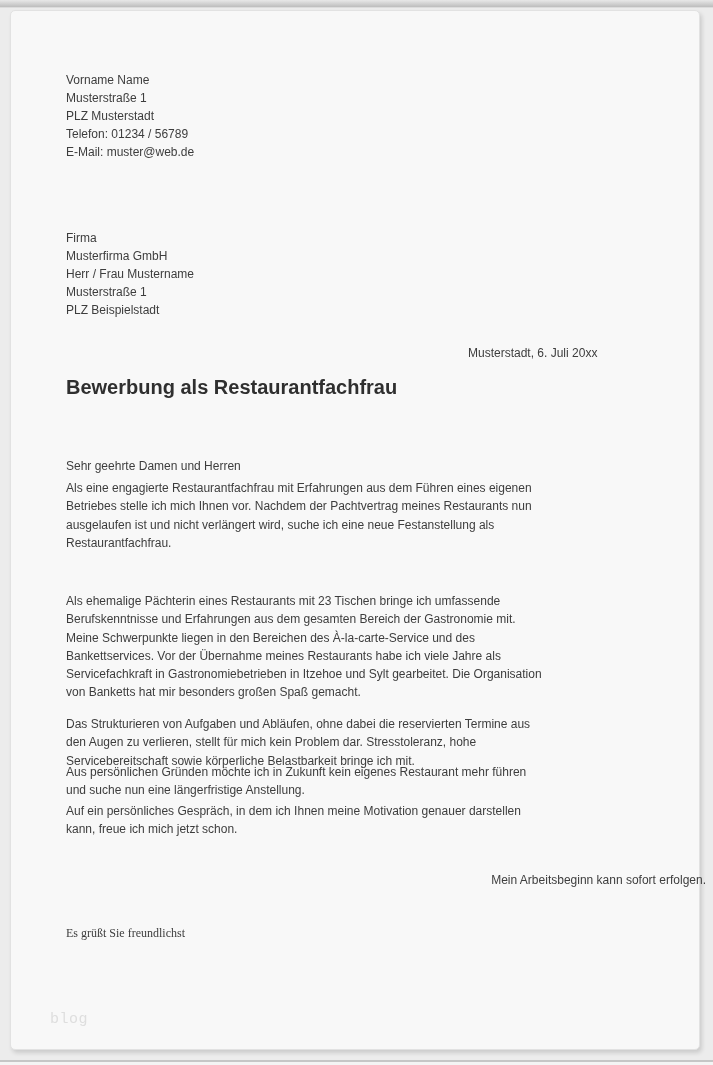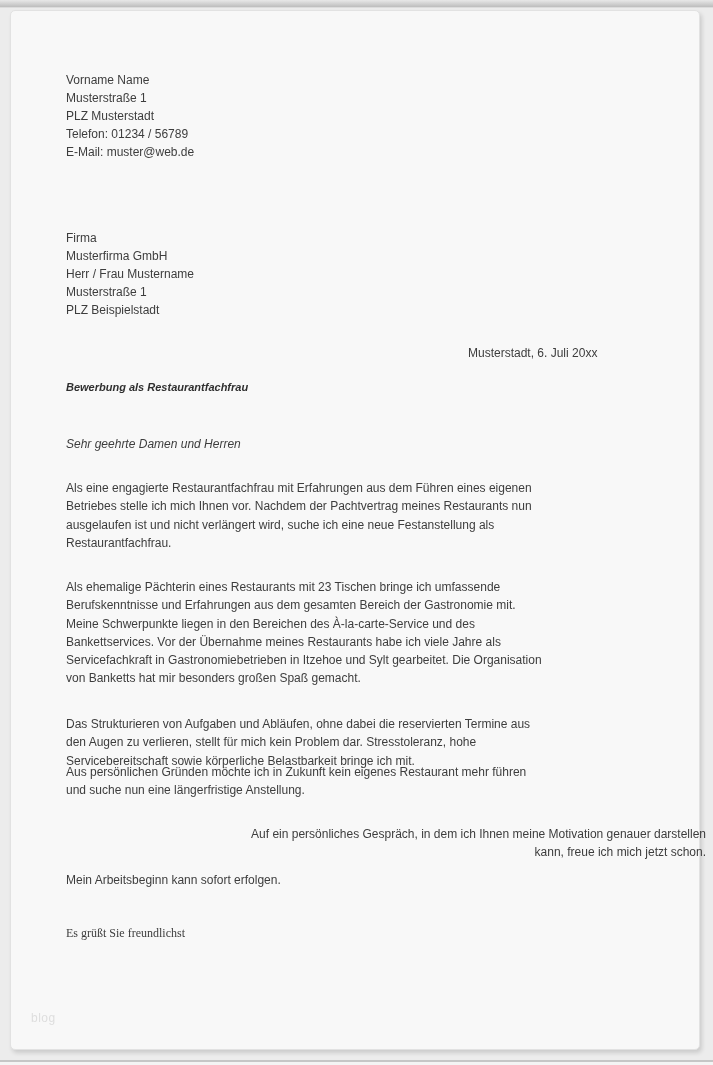--- a/index.html
+++ b/index.html
@@ -57,43 +57,44 @@
     line-height: 18.1px;
     color: #3d3d3d;
   }
   .para {
     width: 640px;
     line-height: 18.3px;
   }
   .sender    { top: 60px; }
   .recipient { top: 176px; margin-top: 42px; }
   .date      { top: 333px; left: 457px; }
-  .subject   { top: 367px; font-size: 11px; font-weight: 700; color: #2f2f2f; font-style: italic; }
-  .salutation{ top: 424px; font-style: italic; }
+  .subject   { top: 367px; font-size: 20px; font-weight: 700; color: #2f2f2f; }
+  .salutation{ top: 446px; }
   .p1 { top: 468px; }
-  .p2 { top: 567px; }
+  .p2 { top: 581px; }
   .p3 { top: 704px; }
   .p4 { top: 752px; }
-  .p5 { top: 814px; text-align: right; }
-  .p6 { top: 860px; }
+  .p5 { top: 791px; }
+  .p6 { top: 860px; text-align: right; }
   .closing { top: 913px; font-family: Liberation Serif, serif; }
   .signature {
     position: absolute;
     left: 50px;
     top: 940px;
     width: 240px;
     height: 60px;
   }
   .watermark {
     position: absolute;
-    left: 20px;
+    left: 39px;
     top: 1000px;
-    font-size: 12px;
+    font-size: 15px;
     color: #dedede;
     letter-spacing: 0.5px;
+    font-family: Liberation Mono, monospace;
   }
 </style>
 </head>
 <body>
 
 <div class="viewport">
 
   <div class="topbar"></div>
 
   <div class="card">

